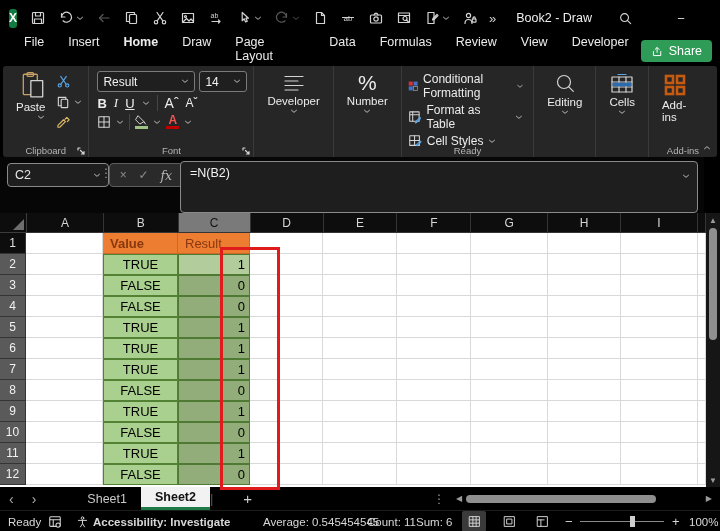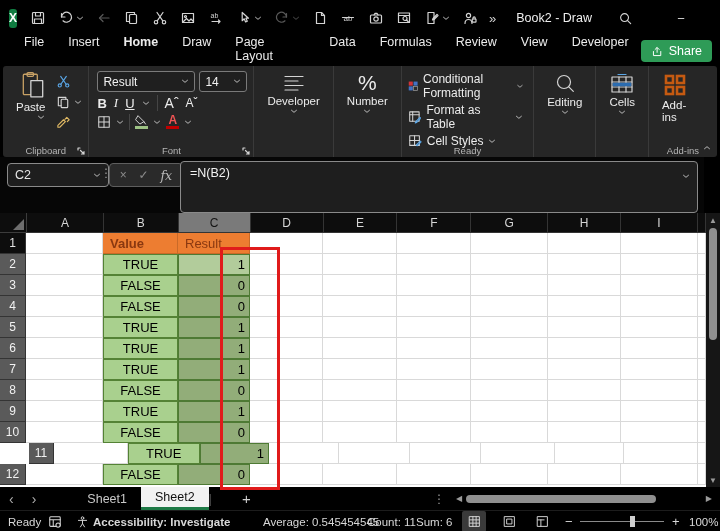--- a/index.html
+++ b/index.html
@@ -85,21 +85,21 @@
   .redrect{position:absolute;left:220px;top:247px;width:60px;height:243px;border:3px solid #E01B1B;box-sizing:border-box;z-index:30;}
   
   .vscroll{position:absolute;top:213px;left:706px;width:14px;height:274px;background:#161616;display:flex;flex-direction:column;align-items:center;}
   .varrow{height:14px;display:flex;align-items:center;justify-content:center;color:#9a9a9a;font-size:8px;width:100%;}
   .vthumb{width:8px;height:112px;background:#8f8f8f;border-radius:4px;margin-top:1px;}
   .varrow.dn{margin-top:auto;}
   
   .tabbar{position:absolute;top:487px;left:0;right:0;height:23px;background:#000;display:flex;align-items:center;}
   .tnav{color:#b0b0b0;font-size:14px;padding:0 9px;}
   .stab{font-size:12.5px;color:#c9c9c9;padding:0 14px;height:100%;display:flex;align-items:center;}
-  .stab.active{background:#f2f2f2;color:#111;font-weight:normal;border-bottom:3px solid #1E7A46;box-sizing:border-box;}
+  .stab.active{background:#f2f2f2;color:#111;font-weight:bold;border-bottom:3px solid #1E7A46;box-sizing:border-box;}
   .tsep{color:#555;font-size:13px;}
   .addsheet{color:#d0d0d0;font-size:15px;padding:0 26px 0 30px;}
   .tdots{color:#9a9a9a;font-size:12px;position:absolute;left:433px;}
   .hscroll{position:absolute;left:452px;right:4px;top:3px;bottom:3px;display:flex;align-items:center;}
   .harrow{color:#9a9a9a;font-size:8px;padding:0 4px;}
   .htrack{flex:1;height:10px;display:flex;align-items:center;}
   .hthumb{height:8px;width:190px;background:#8f8f8f;border-radius:4px;}
   
   .statusbar{position:absolute;top:510px;left:0;right:0;height:21px;background:#000;border-top:1px solid #1c1c1c;
              font-size:11.5px;color:#d8d8d8;}
@@ -649,21 +649,21 @@
           <div class="cell resC" style="width: 72px;">0</div>
           <div class="cell" style="width: 73px;"></div>
           <div class="cell" style="width: 74px;"></div>
           <div class="cell" style="width: 74px;"></div>
           <div class="cell" style="width: 77px;"></div>
           <div class="cell" style="width: 73px;"></div>
           <div class="cell" style="width: 77px;"></div>
           <div class="cell" style="width: 8px;"></div>
         </div>
         <div class="grow">
-          <div class="rh sel" style="width: 26px; margin-left: 29px;">11</div>
+          <div class="rh sel" style="width: 26px;">11</div>
           <div class="cell" style="width: 77px;"></div>
           <div class="cell valB" style="width: 75px;">TRUE</div>
           <div class="cell resC" style="width: 72px;">1</div>
           <div class="cell" style="width: 73px;"></div>
           <div class="cell" style="width: 74px;"></div>
           <div class="cell" style="width: 74px;"></div>
           <div class="cell" style="width: 77px;"></div>
           <div class="cell" style="width: 73px;"></div>
           <div class="cell" style="width: 77px;"></div>
           <div class="cell" style="width: 8px;"></div>

